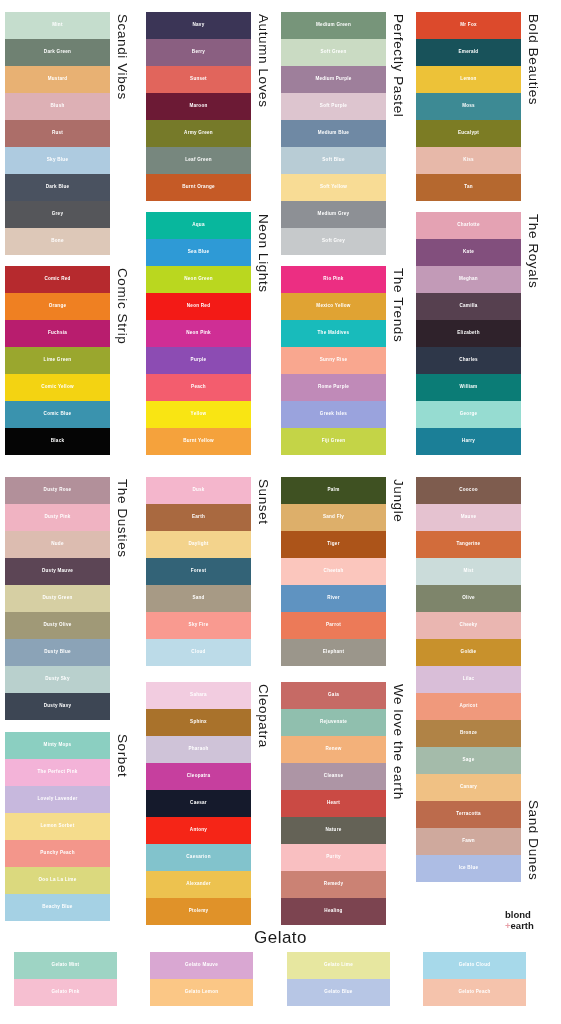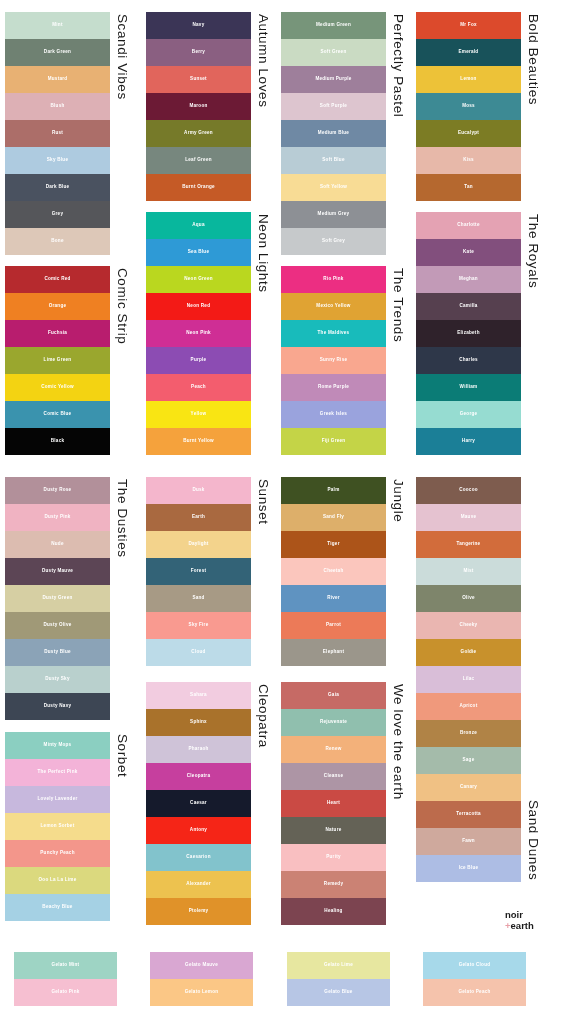--- a/index.html
+++ b/index.html
@@ -272,23 +272,24 @@
           <div class="swatch" style="background: rgb(164, 187, 170); color: rgb(255, 255, 255); height: 27px;">Sage</div>
           <div class="swatch" style="background: rgb(240, 193, 132); color: rgb(255, 255, 255); height: 27px;">Canary</div>
           <div class="swatch" style="background: rgb(188, 107, 76); color: rgb(255, 255, 255); height: 27px;">Terracotta</div>
           <div class="swatch" style="background: rgb(207, 169, 157); color: rgb(255, 255, 255); height: 27px;">Fawn</div>
           <div class="swatch" style="background: rgb(173, 189, 228); color: rgb(255, 255, 255); height: 27px;">Ice Blue</div>
         </div>
         <div class="pname bottomalign">Sand Dunes</div>
       </div>
     </div>
 
+  <div id="gelato-title">Gelato</div>
 
   <div id="logo">
-    <span>noir</span><br>
+    <span>blond</span><br>
     <span class="plus">+</span><span>earth</span>
   </div>
 <div class="gelato-pair" id="gp-1">
       <div class="swatch" style="background: rgb(158, 212, 196); color: rgb(255, 255, 255); height: 27px;">Gelato Mint</div>
       <div class="swatch" style="background: rgb(246, 191, 209); color: rgb(255, 255, 255); height: 27px;">Gelato Pink</div>
     </div>
     <div class="gelato-pair" id="gp-2">
       <div class="swatch" style="background: rgb(217, 167, 210); color: rgb(255, 255, 255); height: 27px;">Gelato Mauve</div>
       <div class="swatch" style="background: rgb(251, 199, 134); color: rgb(255, 255, 255); height: 27px;">Gelato Lemon</div>
     </div>

